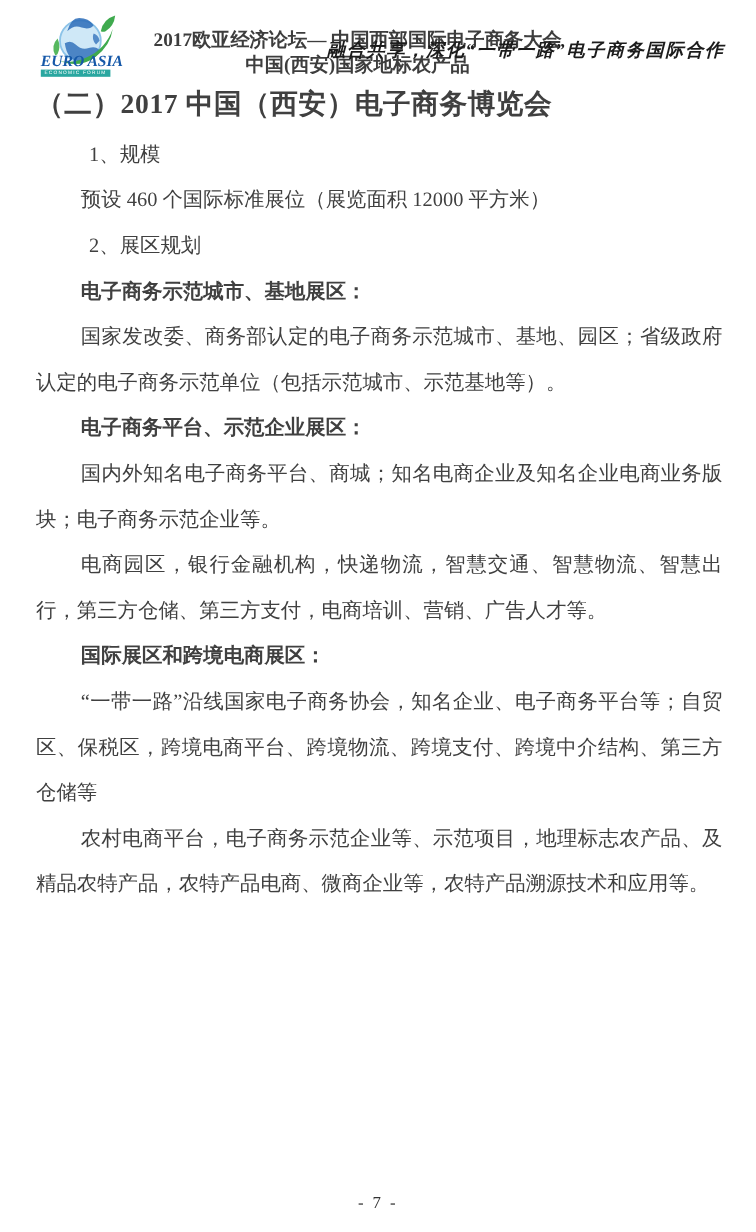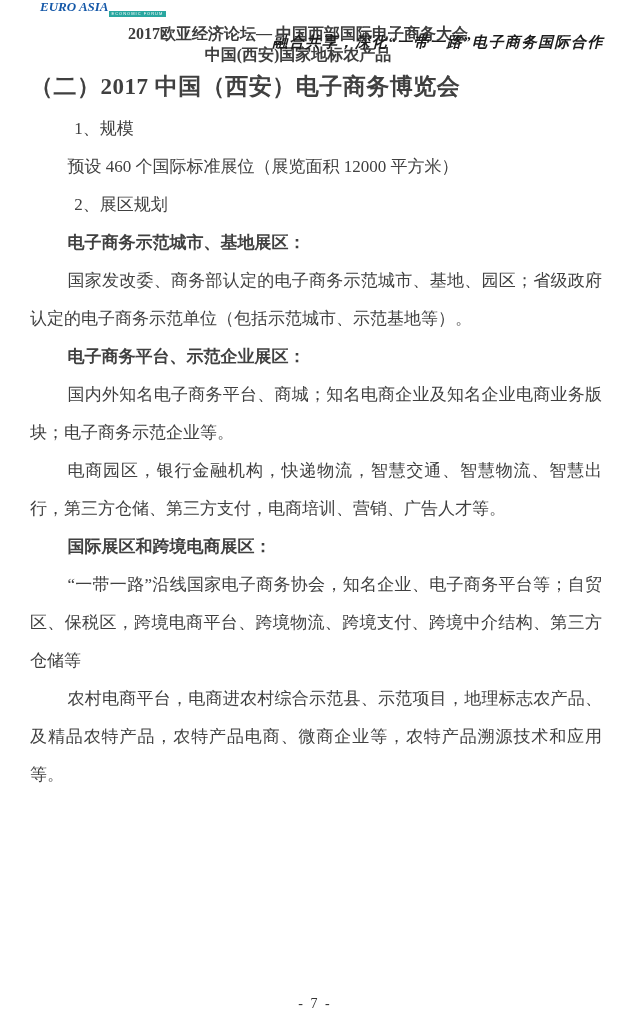--- a/index.html
+++ b/index.html
@@ -14,21 +14,21 @@
     background:#ffffff;
     overflow:hidden;
   }
   
   .header{
     position:absolute;top:10px;left:34px;right:8px;
     display:flex;align-items:flex-start;
   }
   .logo-block{
     width:84px;flex:0 0 84px;
-    display:flex;flex-direction:row;align-items:flex-start;
+    display:flex;flex-direction:column;align-items:flex-start;
     position:relative;
   }
   .logo-globe{display:block;margin-left:6px;}
   .logo-brand{
     font-family:"Liberation Serif","DejaVu Serif",serif;
     font-weight:bold;font-style:italic;
     font-size:13px;line-height:13px;
     color:#1558a8;letter-spacing:0px;
     margin-top:-10px;white-space:nowrap;
   }
@@ -116,18 +116,18 @@
     <p class="para-body">国家发改委、商务部认定的电子商务示范城市、基地、园区；省级政府认定的电子商务示范单位（包括示范城市、示范基地等）。</p>
 
     <p class="para-bold">电子商务平台、示范企业展区：</p>
     <p class="para-body">国内外知名电子商务平台、商城；知名电商企业及知名企业电商业务版块；电子商务示范企业等。</p>
 
     <p class="para-body">电商园区，银行金融机构，快递物流，智慧交通、智慧物流、智慧出行，第三方仓储、第三方支付，电商培训、营销、广告人才等。</p>
 
     <p class="para-bold">国际展区和跨境电商展区：</p>
     <p class="para-body">“一带一路”沿线国家电子商务协会，知名企业、电子商务平台等；自贸区、保税区，跨境电商平台、跨境物流、跨境支付、跨境中介结构、第三方仓储等</p>
 
-    <p class="para-body">农村电商平台，电商进农村综合示范县、示范项目，地理标志农产品、及精品农特产品，农特产品电商、微商企业等，农特产品溯源技术和应用等。</p>
+    <p class="para-body">农村电商平台，电子商务示范企业等、示范项目，地理标志农产品、及精品农特产品，农特产品电商、微商企业等，农特产品溯源技术和应用等。</p>
   </div>
 
   <div class="page-number">- 7 -</div>
 
 </div>
 
 </body></html>

